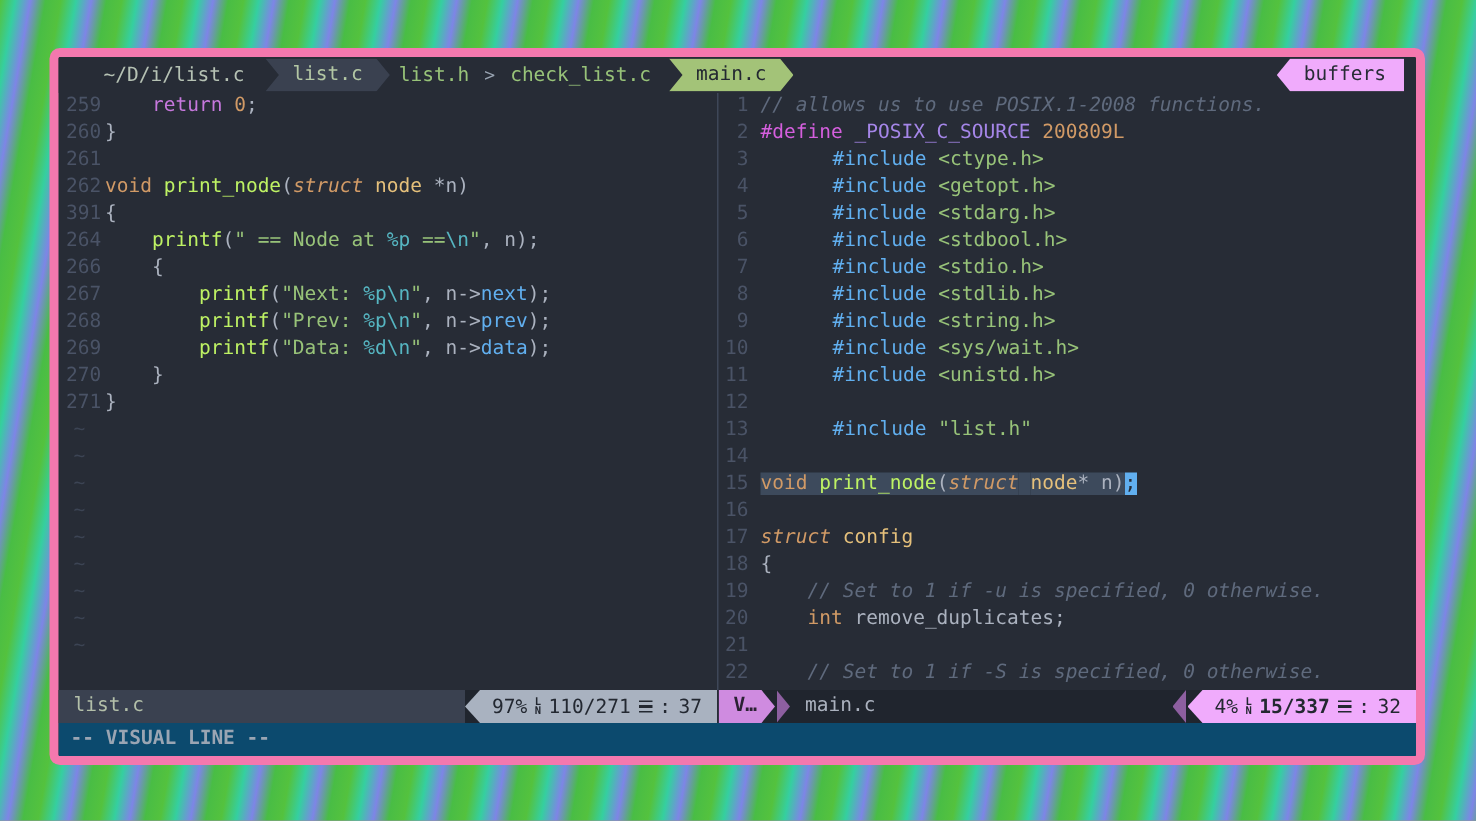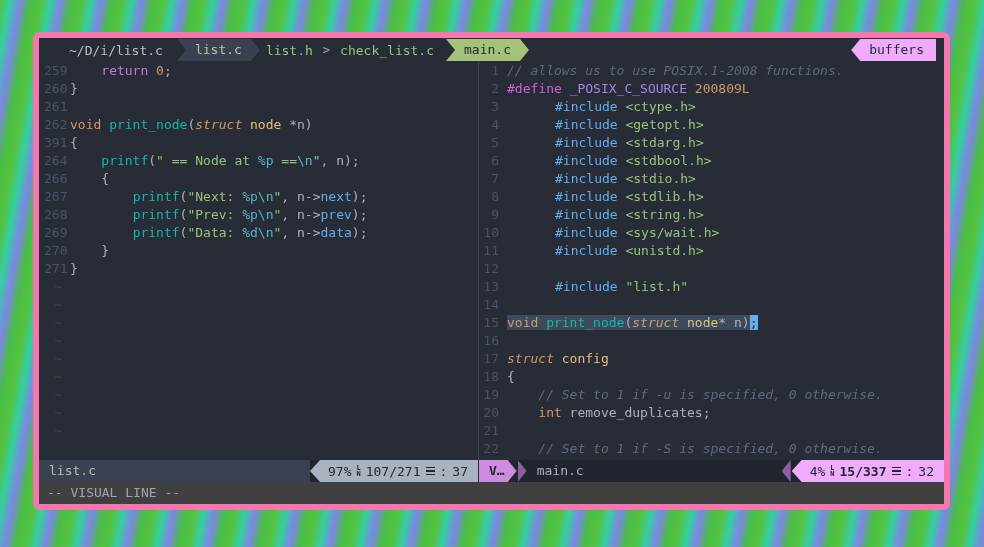--- a/index.html
+++ b/index.html
@@ -38,31 +38,31 @@
   }
   .purple { background:#f0abfc; color:#272c36; }
   .tl-right-pad { width:8px; }
   
   .main { flex:1 1 auto; display:flex; overflow:hidden; }
   .pane { overflow:hidden; font-size:13px; line-height:18px; }
   .pane.left { width:439px; flex:0 0 auto; }
   .pane.right { flex:1 1 auto; border-left:1px solid #3e4758; }
   .row { display:flex; height:18px; white-space:pre; }
   .gutter { color:#4a5366; flex:0 0 auto; }
-  .pane.left .gutter { width:23px; margin-right:8px; padding-left:5px; text-align:right; }
+  .pane.left .gutter { width:23px; margin-right:8px; padding-left:5px; text-align:center; }
   .pane.right .gutter { width:20px; margin-right:8px; padding-left:4px; text-align:right; }
   .gutter.tilde { color:#3c4454; }
   .code { white-space:pre; }
   .code.sel span { background:#3d4a5c; }
   .t-plain { color:#abb2bf; }
   .t-kw    { color:#c678dd; }
   .t-type  { color:#d19a66; }
   .t-typei { color:#d19a66; font-style:italic; }
   .t-tname { color:#e5c07b; }
-  .t-fn    { color:#14b8a6; }
+  .t-fn    { color:#bef264; }
   .t-prop  { color:#61afef; }
   .t-str   { color:#98c379; }
   .t-esc   { color:#56b6c2; }
   .t-num   { color:#d19a66; }
   .t-cmt   { color:#5f6a7d; font-style:italic; }
   .t-pp    { color:#d55fde; }
   .t-const { color:#a586e8; }
   .t-inc   { color:#61afef;margin-left:48px; }
   .code.sel .t-cursor, .t-cursor { background:#61afef !important; color:#272c36; }
   
@@ -87,21 +87,21 @@
   .chev { width:9px; flex:0 0 auto; background:#8d5fa0; }
   .chev.r { clip-path:polygon(0 0, 100% 50%, 0 100%); margin-left:1px; }
   .chev.l { clip-path:polygon(100% 0, 0 50%, 100% 100%); margin-right:1px; }
   .bold { font-weight:bold; }
   .ln-ico { display:inline-flex; flex-direction:column; justify-content:center;
             font-size:7px; line-height:6px; font-weight:bold; letter-spacing:0; }
   .bars-ico { display:inline-flex; flex-direction:column; gap:2px; }
   .bars-ico i { display:block; width:9px; height:1.5px; background:#232831; }
   
   .cmdline { height:22px; line-height:22px; flex:0 0 auto;
-             color:#9aa5b3; font-size:13px; padding-left:8px; background:#404040; }
+             color:#9aa5b3; font-size:13px; padding-left:8px; background:#0c4a6e;font-weight:bold; }
 </style>
 </head>
 <body>
 
 <div class="window">
 
   <div class="tabline">
     <span class="tl-path">~/D/i/list.c</span>
     <div class="seg notched gray">
       <span>list.c</span>
@@ -171,21 +171,21 @@
 
   <div class="statusrow">
     <div class="status sleft">
       <span class="st-file">list.c</span>
       <div class="st-right-seg lightgray">
         <span>97%</span>
         <span class="ln-ico">
             <span>L</span>
             <span>N</span>
           </span>
-        <span>107/271</span>
+        <span>110/271</span>
         <span class="bars-ico">
             <i></i>
             <i></i>
             <i></i>
           </span>
         <span>:</span>
         <span>37</span>
       </div>
     </div>
     <div class="status sright">

